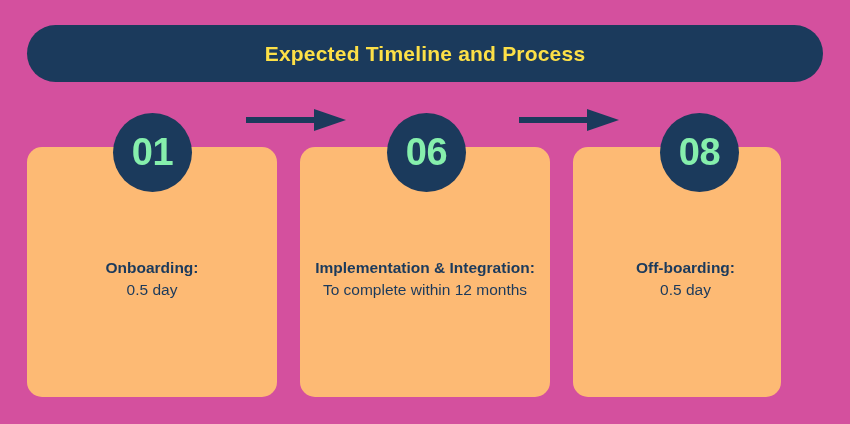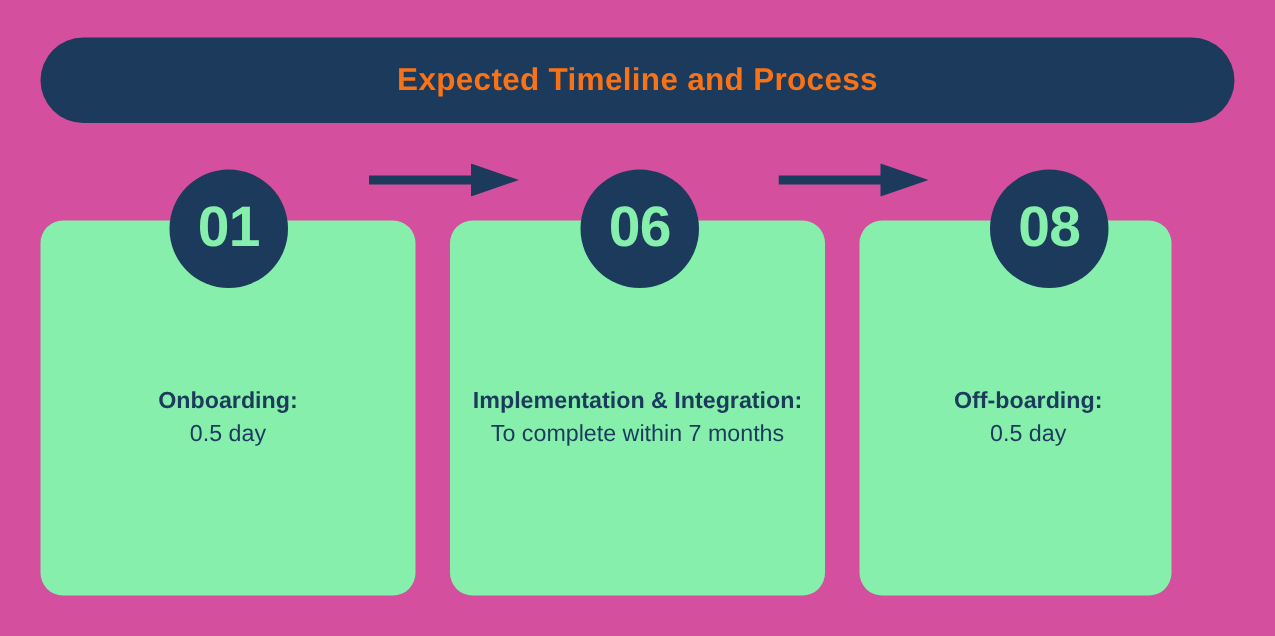--- a/index.html
+++ b/index.html
@@ -28,34 +28,34 @@
     top: 25px;
     width: 796px;
     height: 57px;
     background: #1b3a5c;
     border-radius: 29px;
     display: flex;
     align-items: center;
     justify-content: center;
   }
   .title-text {
-    color: #f97316;
+    color: #fde047;
     font-size: 21px;
     font-weight: bold;
     letter-spacing: 0.2px;
     line-height: 1;
     white-space: nowrap;
   }
 
   
   .card {
     position: absolute;
     top: 147px;
     height: 250px;
-    background: #86efac;
+    background: #fdba74;
     border-radius: 15px;
     box-sizing: border-box;
     display: flex;
     flex-direction: column;
     align-items: flex-start;
     justify-content: center;
     padding: 0 14px;
   }
   .card-1 { left: 27px;  width: 250px; }
   .card-2 { left: 300px; width: 250px; }
@@ -129,21 +129,21 @@
   <div class="card card-1">
     <div class="card-body">
       <p class="card-heading">Onboarding:</p>
       <p class="card-detail">0.5 day</p>
     </div>
   </div>
 
   <div class="card card-2">
     <div class="card-body">
       <p class="card-heading">Implementation &amp; Integration:</p>
-      <p class="card-detail">To complete within 7 months</p>
+      <p class="card-detail">To complete within 12 months</p>
     </div>
   </div>
 
   <div class="card card-3">
     <div class="card-body">
       <p class="card-heading">Off-boarding:</p>
       <p class="card-detail">0.5 day</p>
     </div>
   </div>
 

